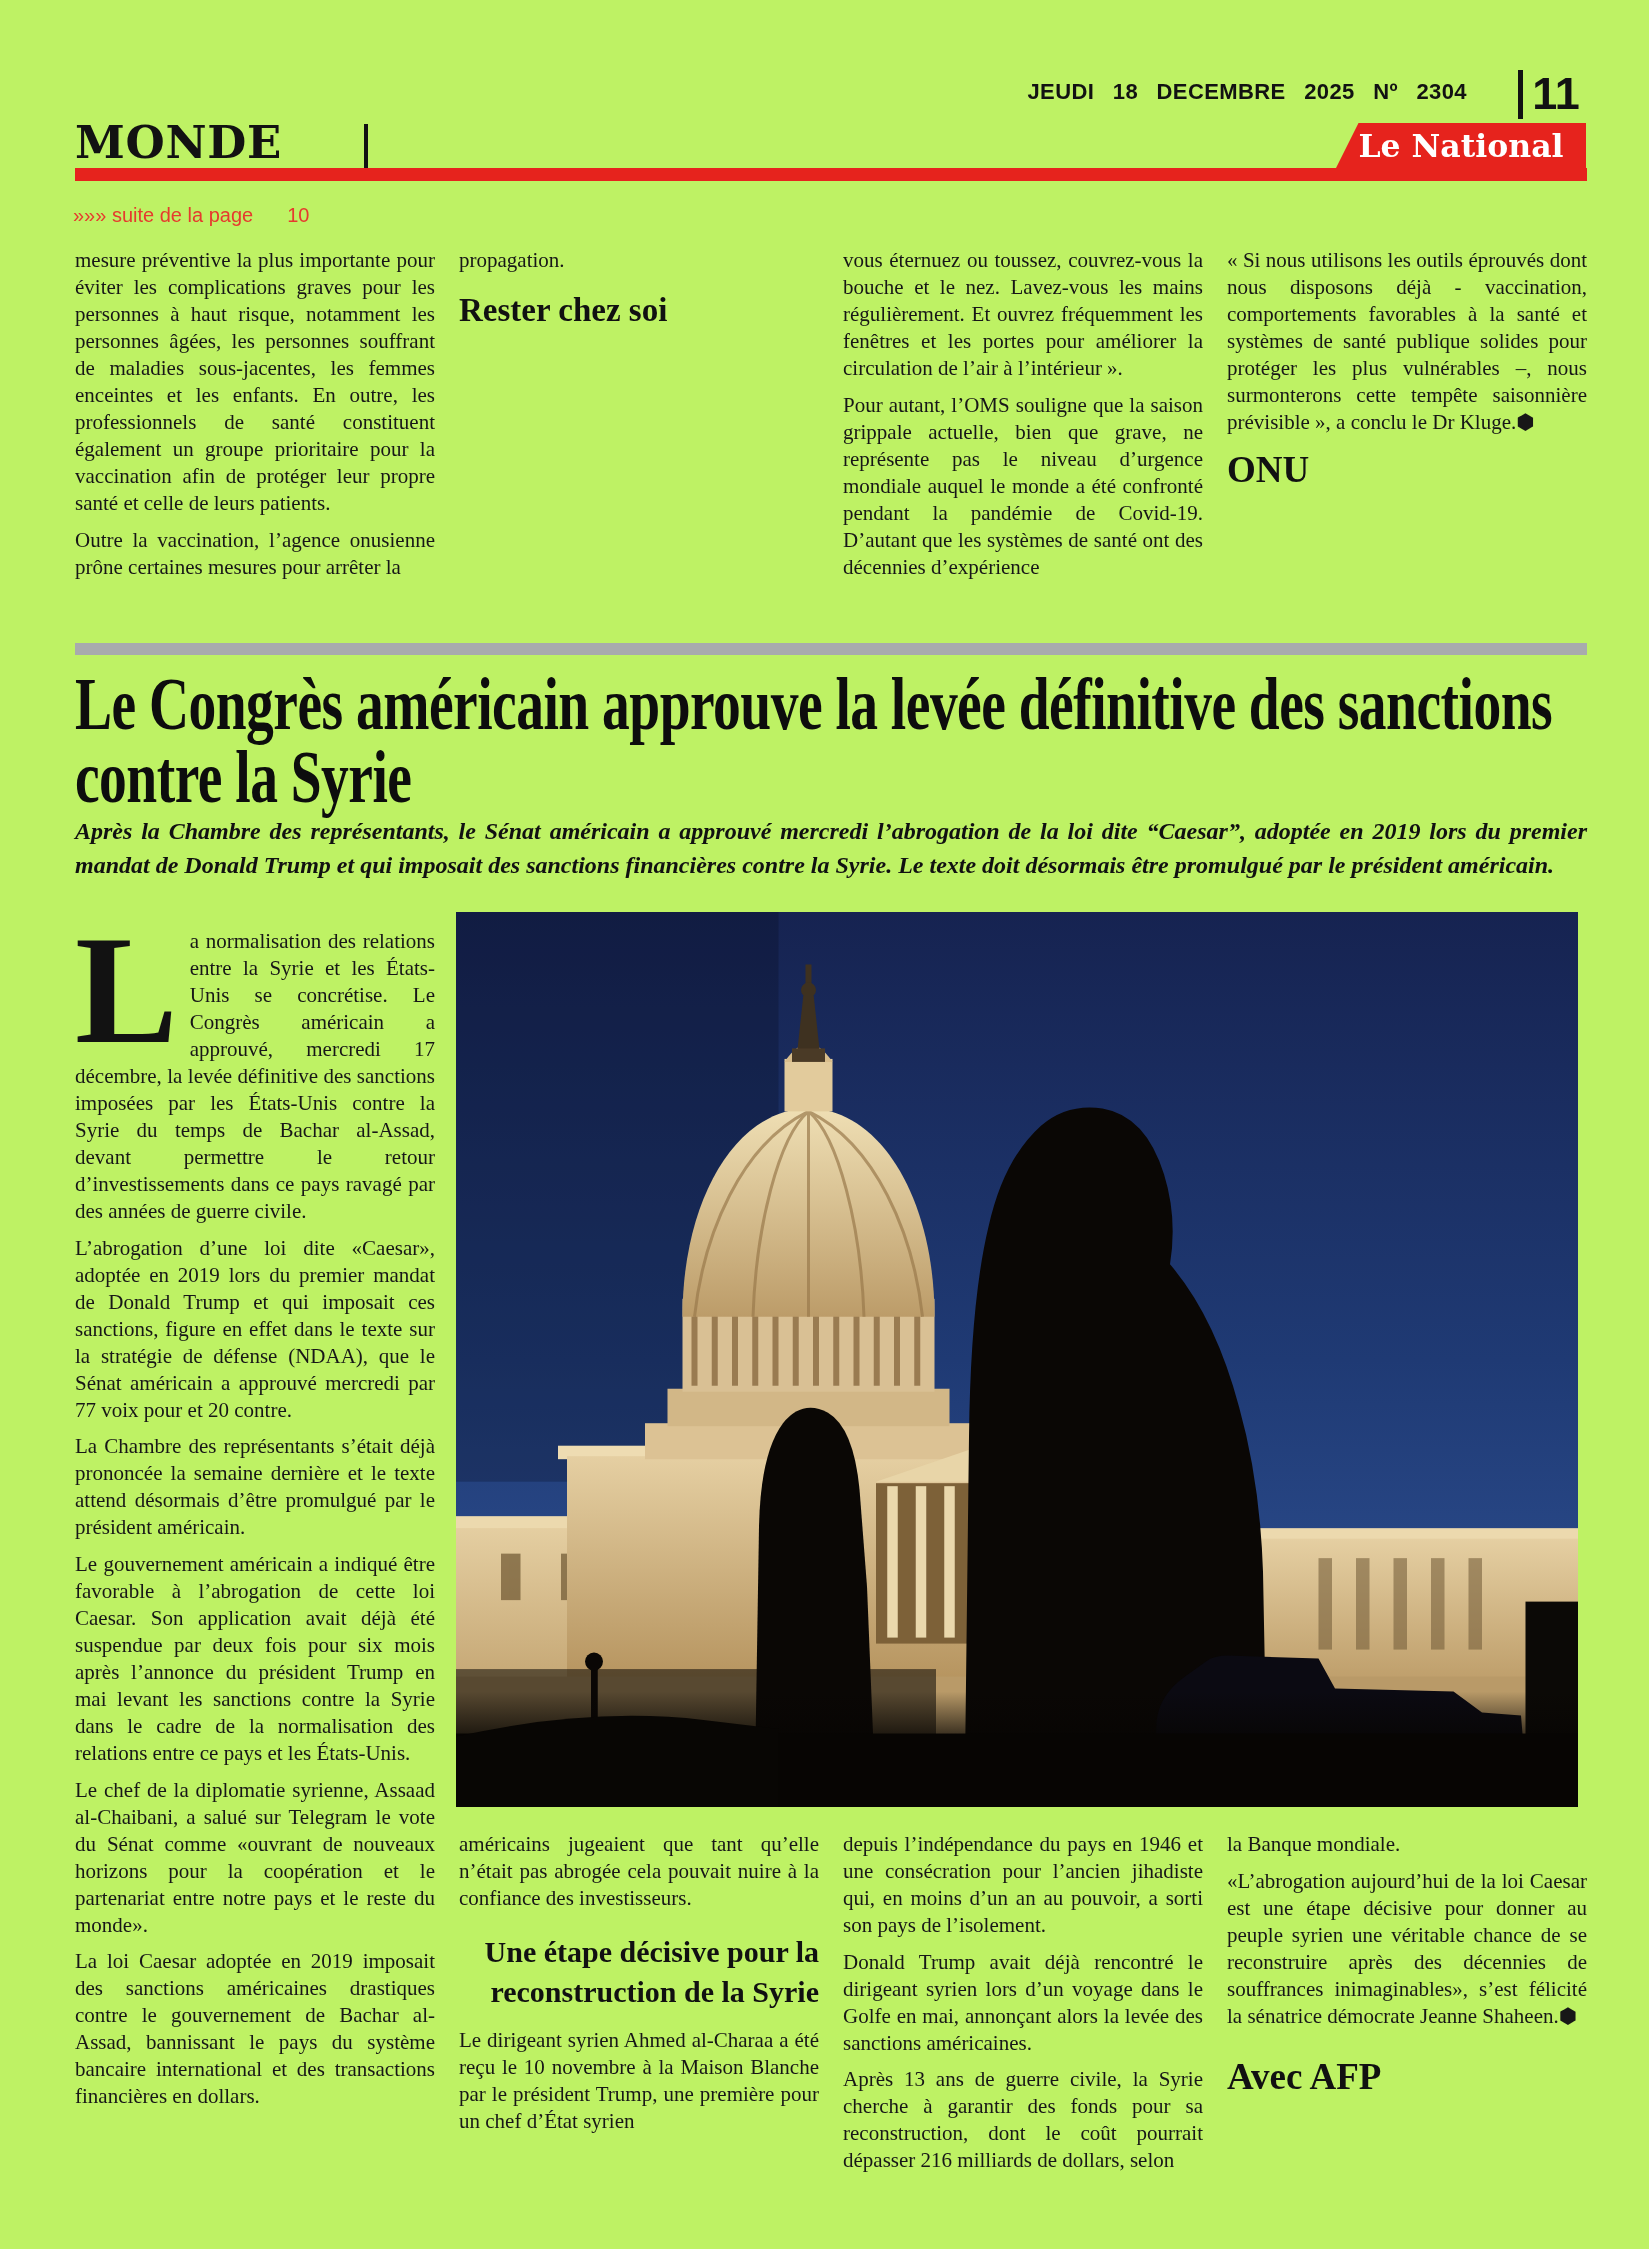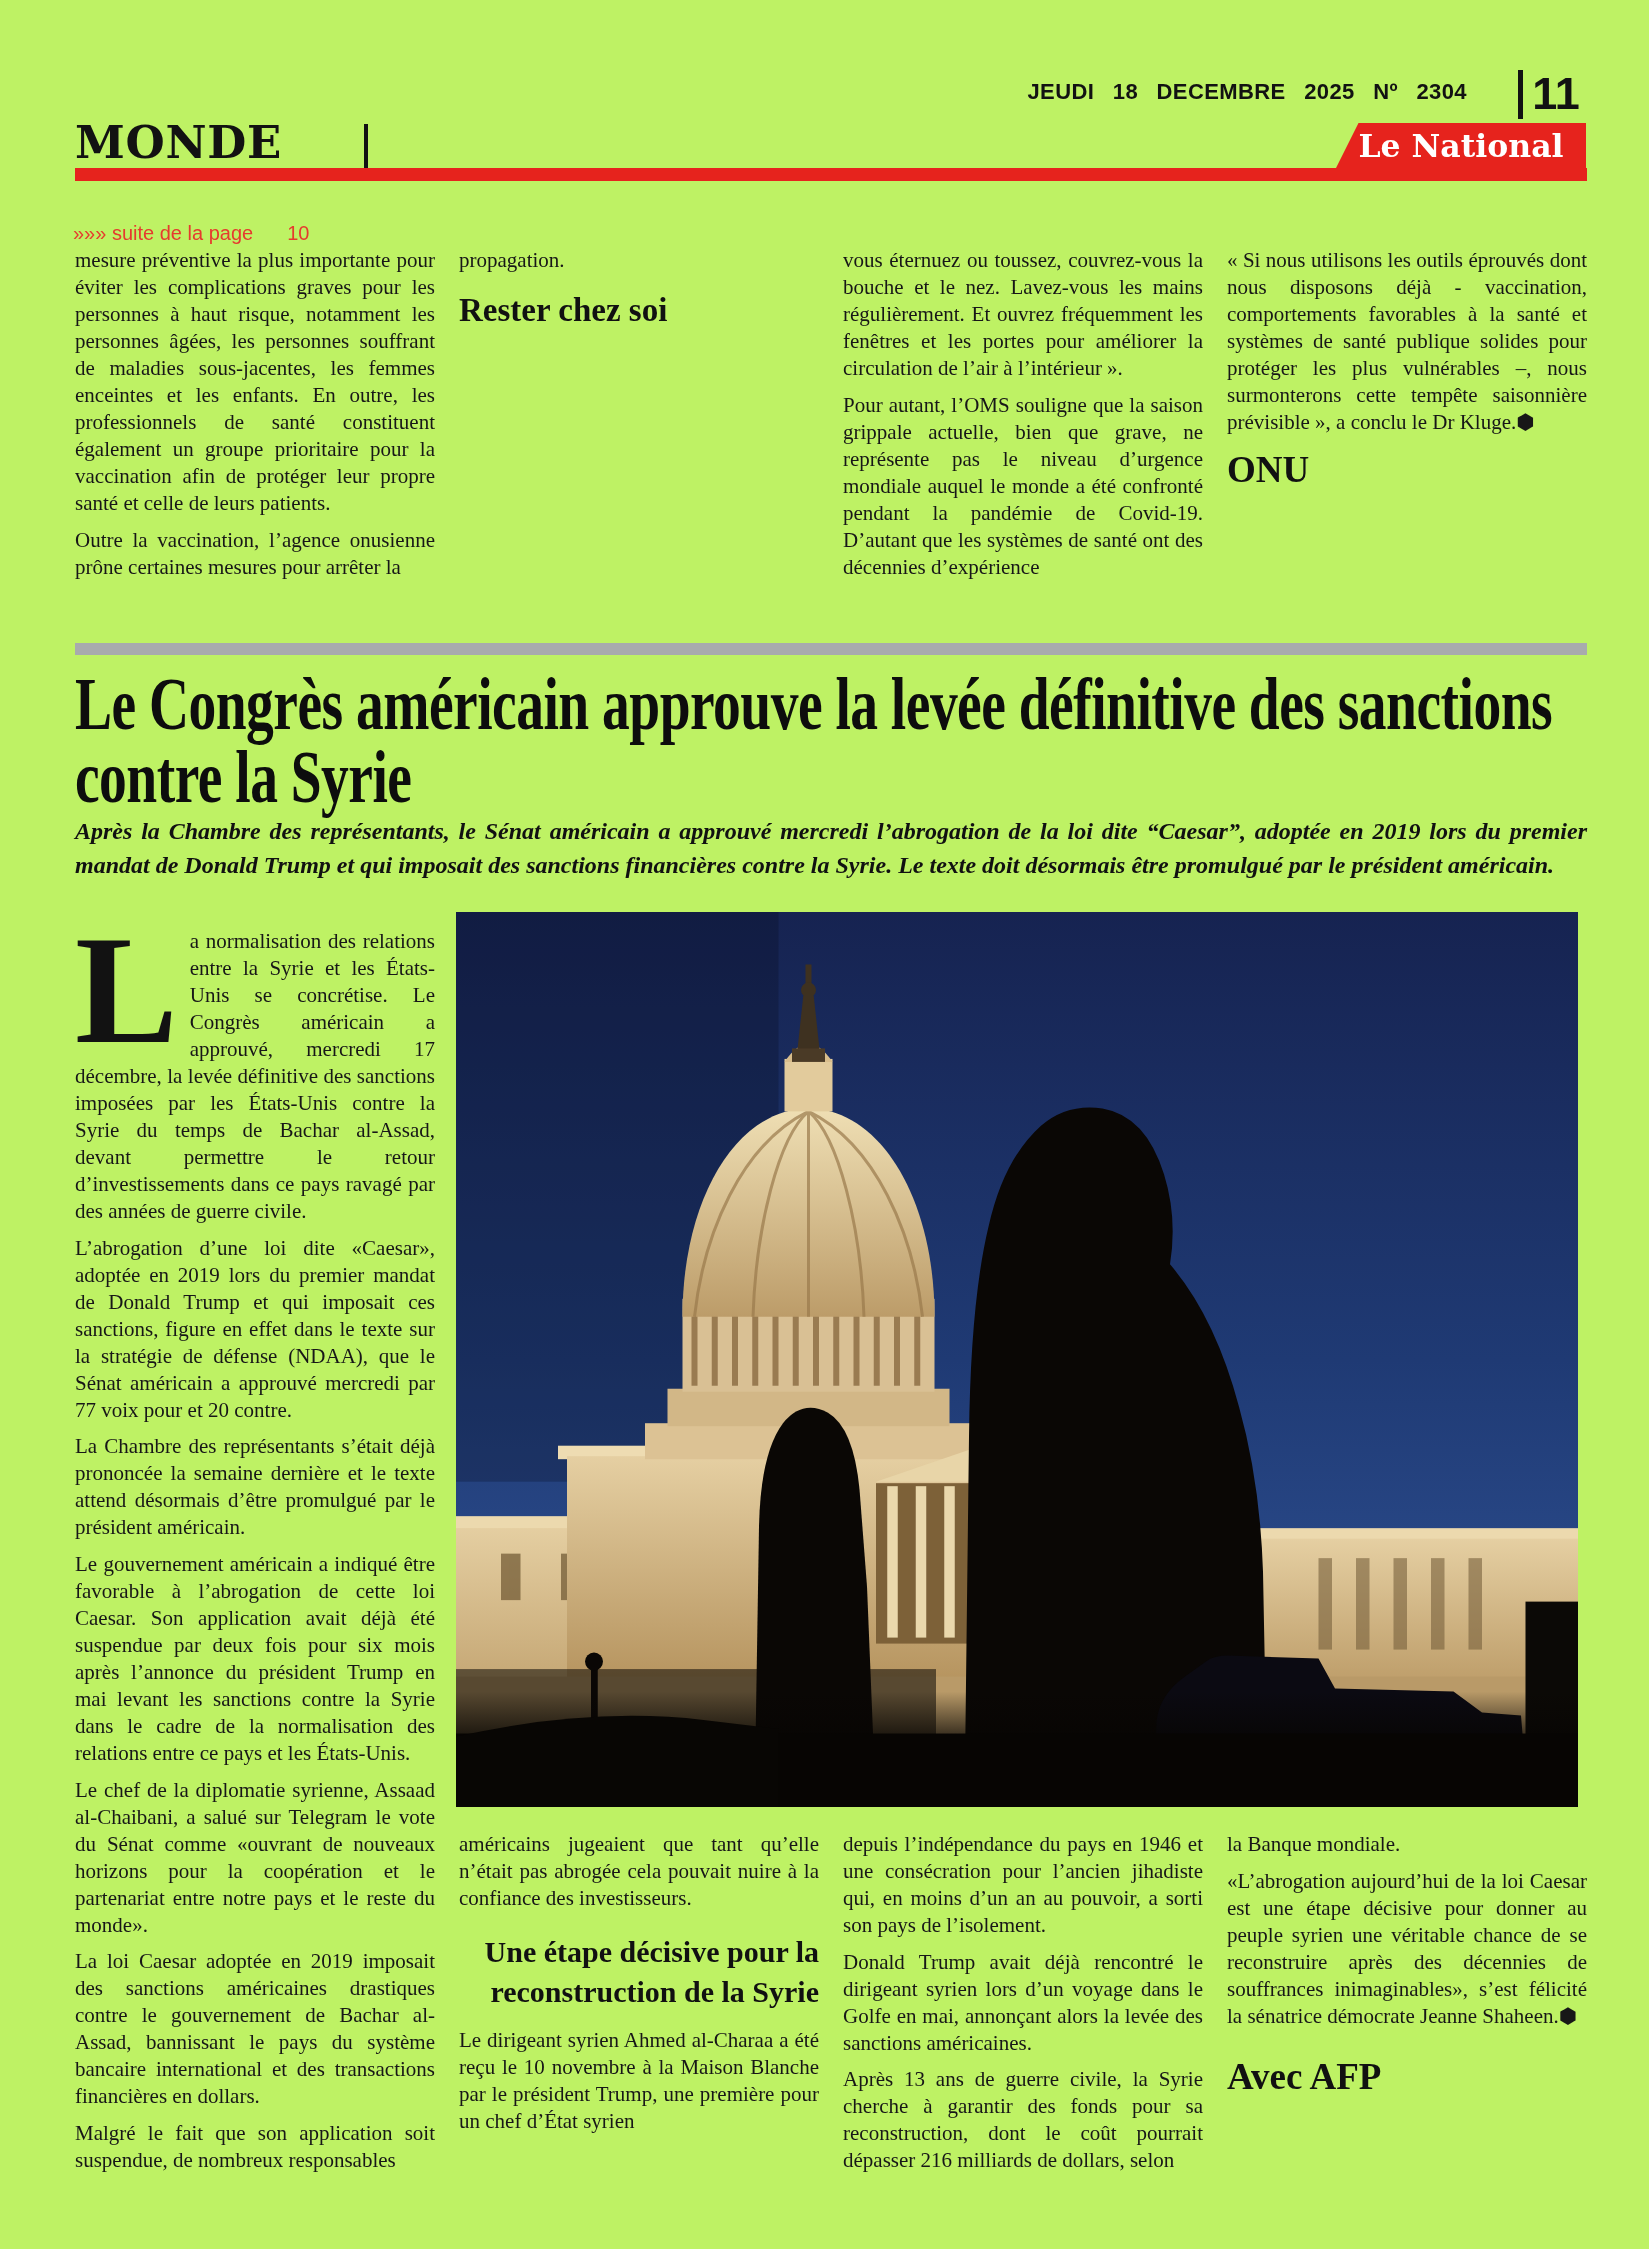--- a/index.html
+++ b/index.html
@@ -13,21 +13,21 @@
   .pagenum .pbar{width:5.2px;height:49px;background:#121212;margin-right:9px;}
   .pagenum .pnum{font-family:"Liberation Sans",sans-serif;font-weight:bold;font-size:45px;line-height:48px;color:#121212;}
   .section-title{position:absolute;left:75px;top:120px;font-family:"DejaVu Serif",serif;
                  font-weight:bold;font-size:45px;line-height:46px;letter-spacing:0.7px;color:#121212;}
   .section-bar{position:absolute;left:364px;top:124px;width:3.7px;height:48px;background:#121212;}
   .brand-box{position:absolute;left:1336px;top:123px;width:250px;height:45px;background:#e6231d;
              clip-path:polygon(22.5px 0,100% 0,100% 100%,0 100%);
              display:flex;align-items:center;justify-content:center;}
   .brand-box span{font-family:"DejaVu Serif",serif;font-weight:bold;font-size:31.5px;color:#ffffff;}
   .red-bar{position:absolute;left:75px;top:168px;width:1512px;height:12.7px;background:#e6231d;}
-  .continuation{position:absolute;left:73px;top:222px;font-family:"Liberation Sans",sans-serif;
+  .continuation{position:absolute;left:73px;top:204px;font-family:"Liberation Sans",sans-serif;
                 font-size:20px;color:#e63a2e;}
   .continuation .cont-page{margin-left:34px;}
 
   
   .col{position:absolute;width:360px;font-size:21px;line-height:27px;text-align:justify;color:#171717;}
   .col p{margin:0 0 9.7px 0;}
   .top .col{top:247px;}
   .bot .col{top:1831px;}
   .subhead{font-family:"Liberation Serif",serif;font-weight:bold;font-size:33px;line-height:37px;
            margin:18px 0 15px 0;text-align:left;color:#111;}
@@ -99,21 +99,20 @@
 contre la Syrie</h1>
   <p class="lede">Après la Chambre des représentants, le Sénat américain a approuvé mercredi l’abrogation de la loi dite “Caesar”, adoptée en 2019 lors du premier mandat de Donald Trump et qui imposait des sanctions financières contre la Syrie. Le texte doit désormais être promulgué par le président américain.</p>
 
   <div class="col article-col">
     <p><span class="dropcap">L</span><span>a normalisation des relations entre la Syrie et les États-Unis se concrétise. Le Congrès américain a approuvé, mercredi 17 décembre, la levée définitive des sanctions imposées par les États-Unis contre la Syrie du temps de Bachar al-Assad, devant permettre le retour d’investissements dans ce pays ravagé par des années de guerre civile.</span></p>
     <p>L’abrogation d’une loi dite «Caesar», adoptée en 2019 lors du premier mandat de Donald Trump et qui imposait ces sanctions, figure en effet dans le texte sur la stratégie de défense (NDAA), que le Sénat américain a approuvé mercredi par 77 voix pour et 20 contre.</p>
     <p>La Chambre des représentants s’était déjà prononcée la semaine dernière et le texte attend désormais d’être promulgué par le président américain.</p>
     <p>Le gouvernement américain a indiqué être favorable à l’abrogation de cette loi Caesar. Son application avait déjà été suspendue par deux fois pour six mois après l’annonce du président Trump en mai levant les sanctions contre la Syrie dans le cadre de la normalisation des relations entre ce pays et les États-Unis.</p>
     <p>Le chef de la diplomatie syrienne, Assaad al-Chaibani, a salué sur Telegram le vote du Sénat comme «ouvrant de nouveaux horizons pour la coopération et le partenariat entre notre pays et le reste du monde».</p>
     <p>La loi Caesar adoptée en 2019 imposait des sanctions américaines drastiques contre le gouvernement de Bachar al-Assad, bannissant le pays du système bancaire international et des transactions financières en dollars.</p>
-    <p>Malgré le fait que son application soit suspendue, de nombreux responsables</p>
   </div>
 
   <figure class="photo">
     <svg viewBox="0 0 1496 1194" preserveAspectRatio="none">
       <defs>
         <linearGradient id="gsky" x1="0" y1="0" x2="0" y2="1">
           <stop offset="0" stop-color="#162351"></stop>
             <stop offset="0.5" stop-color="#1f3a74"></stop>
             <stop offset="1" stop-color="#33579c"></stop>
         </linearGradient>

